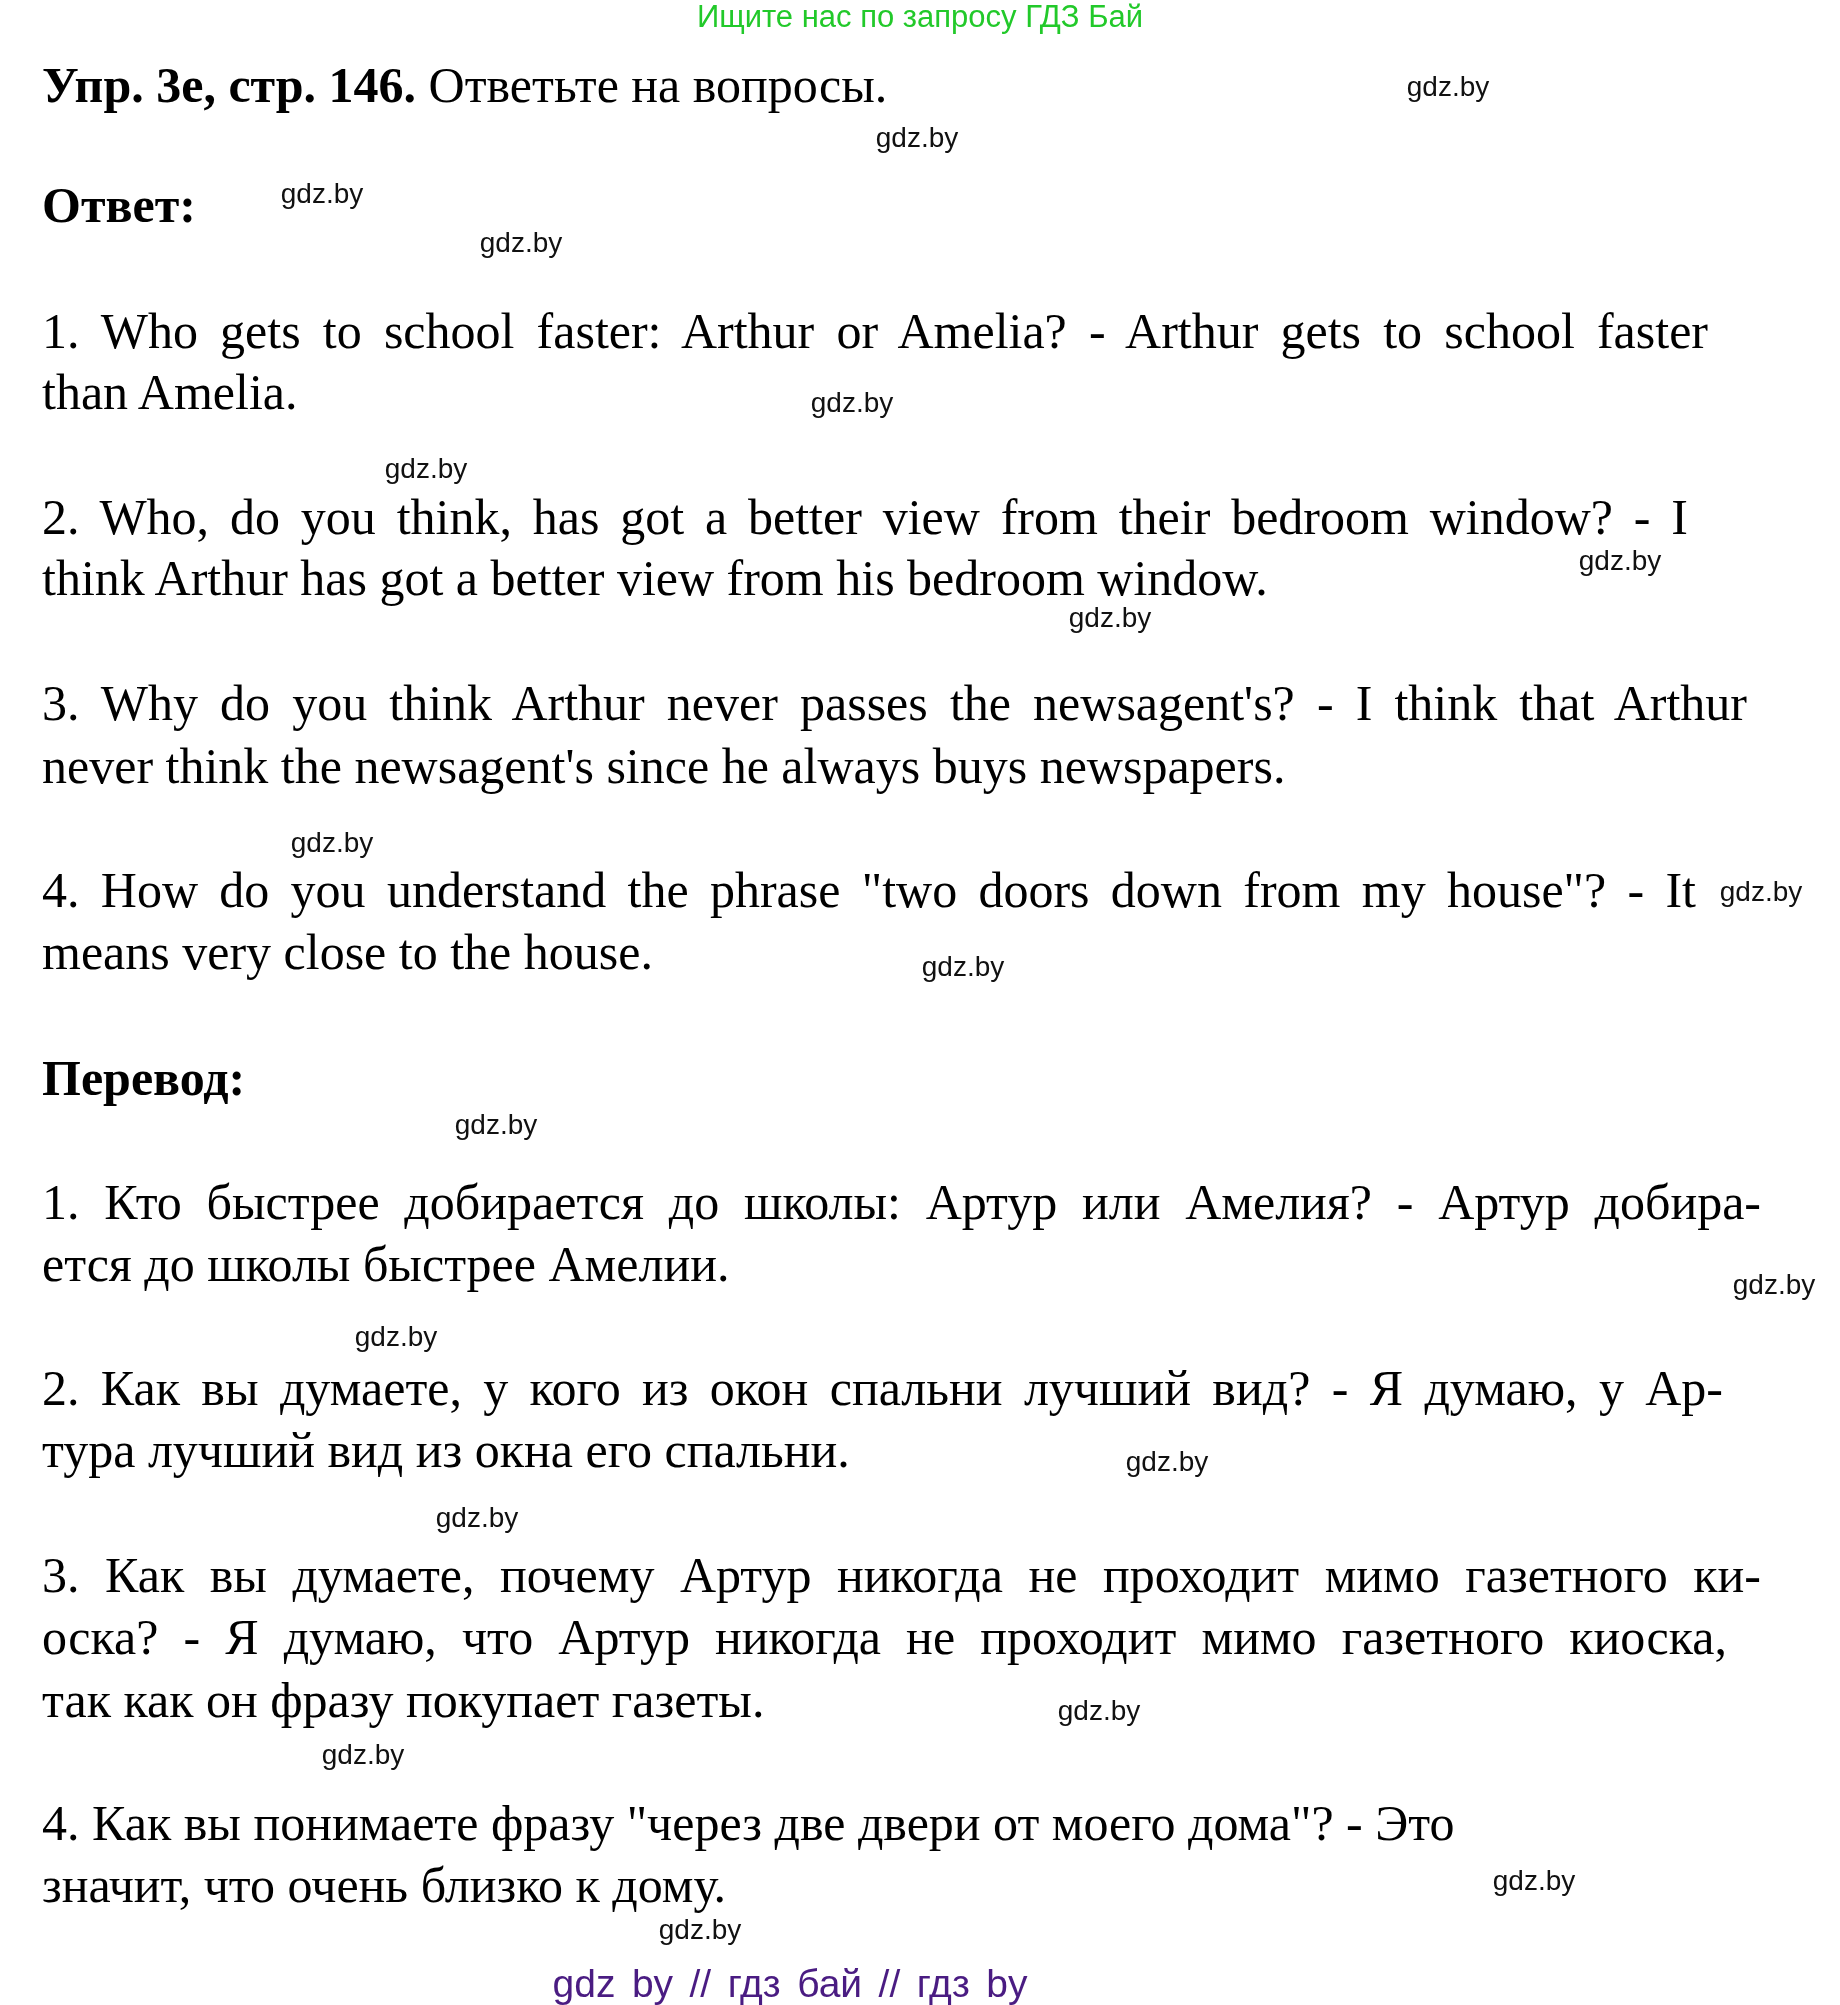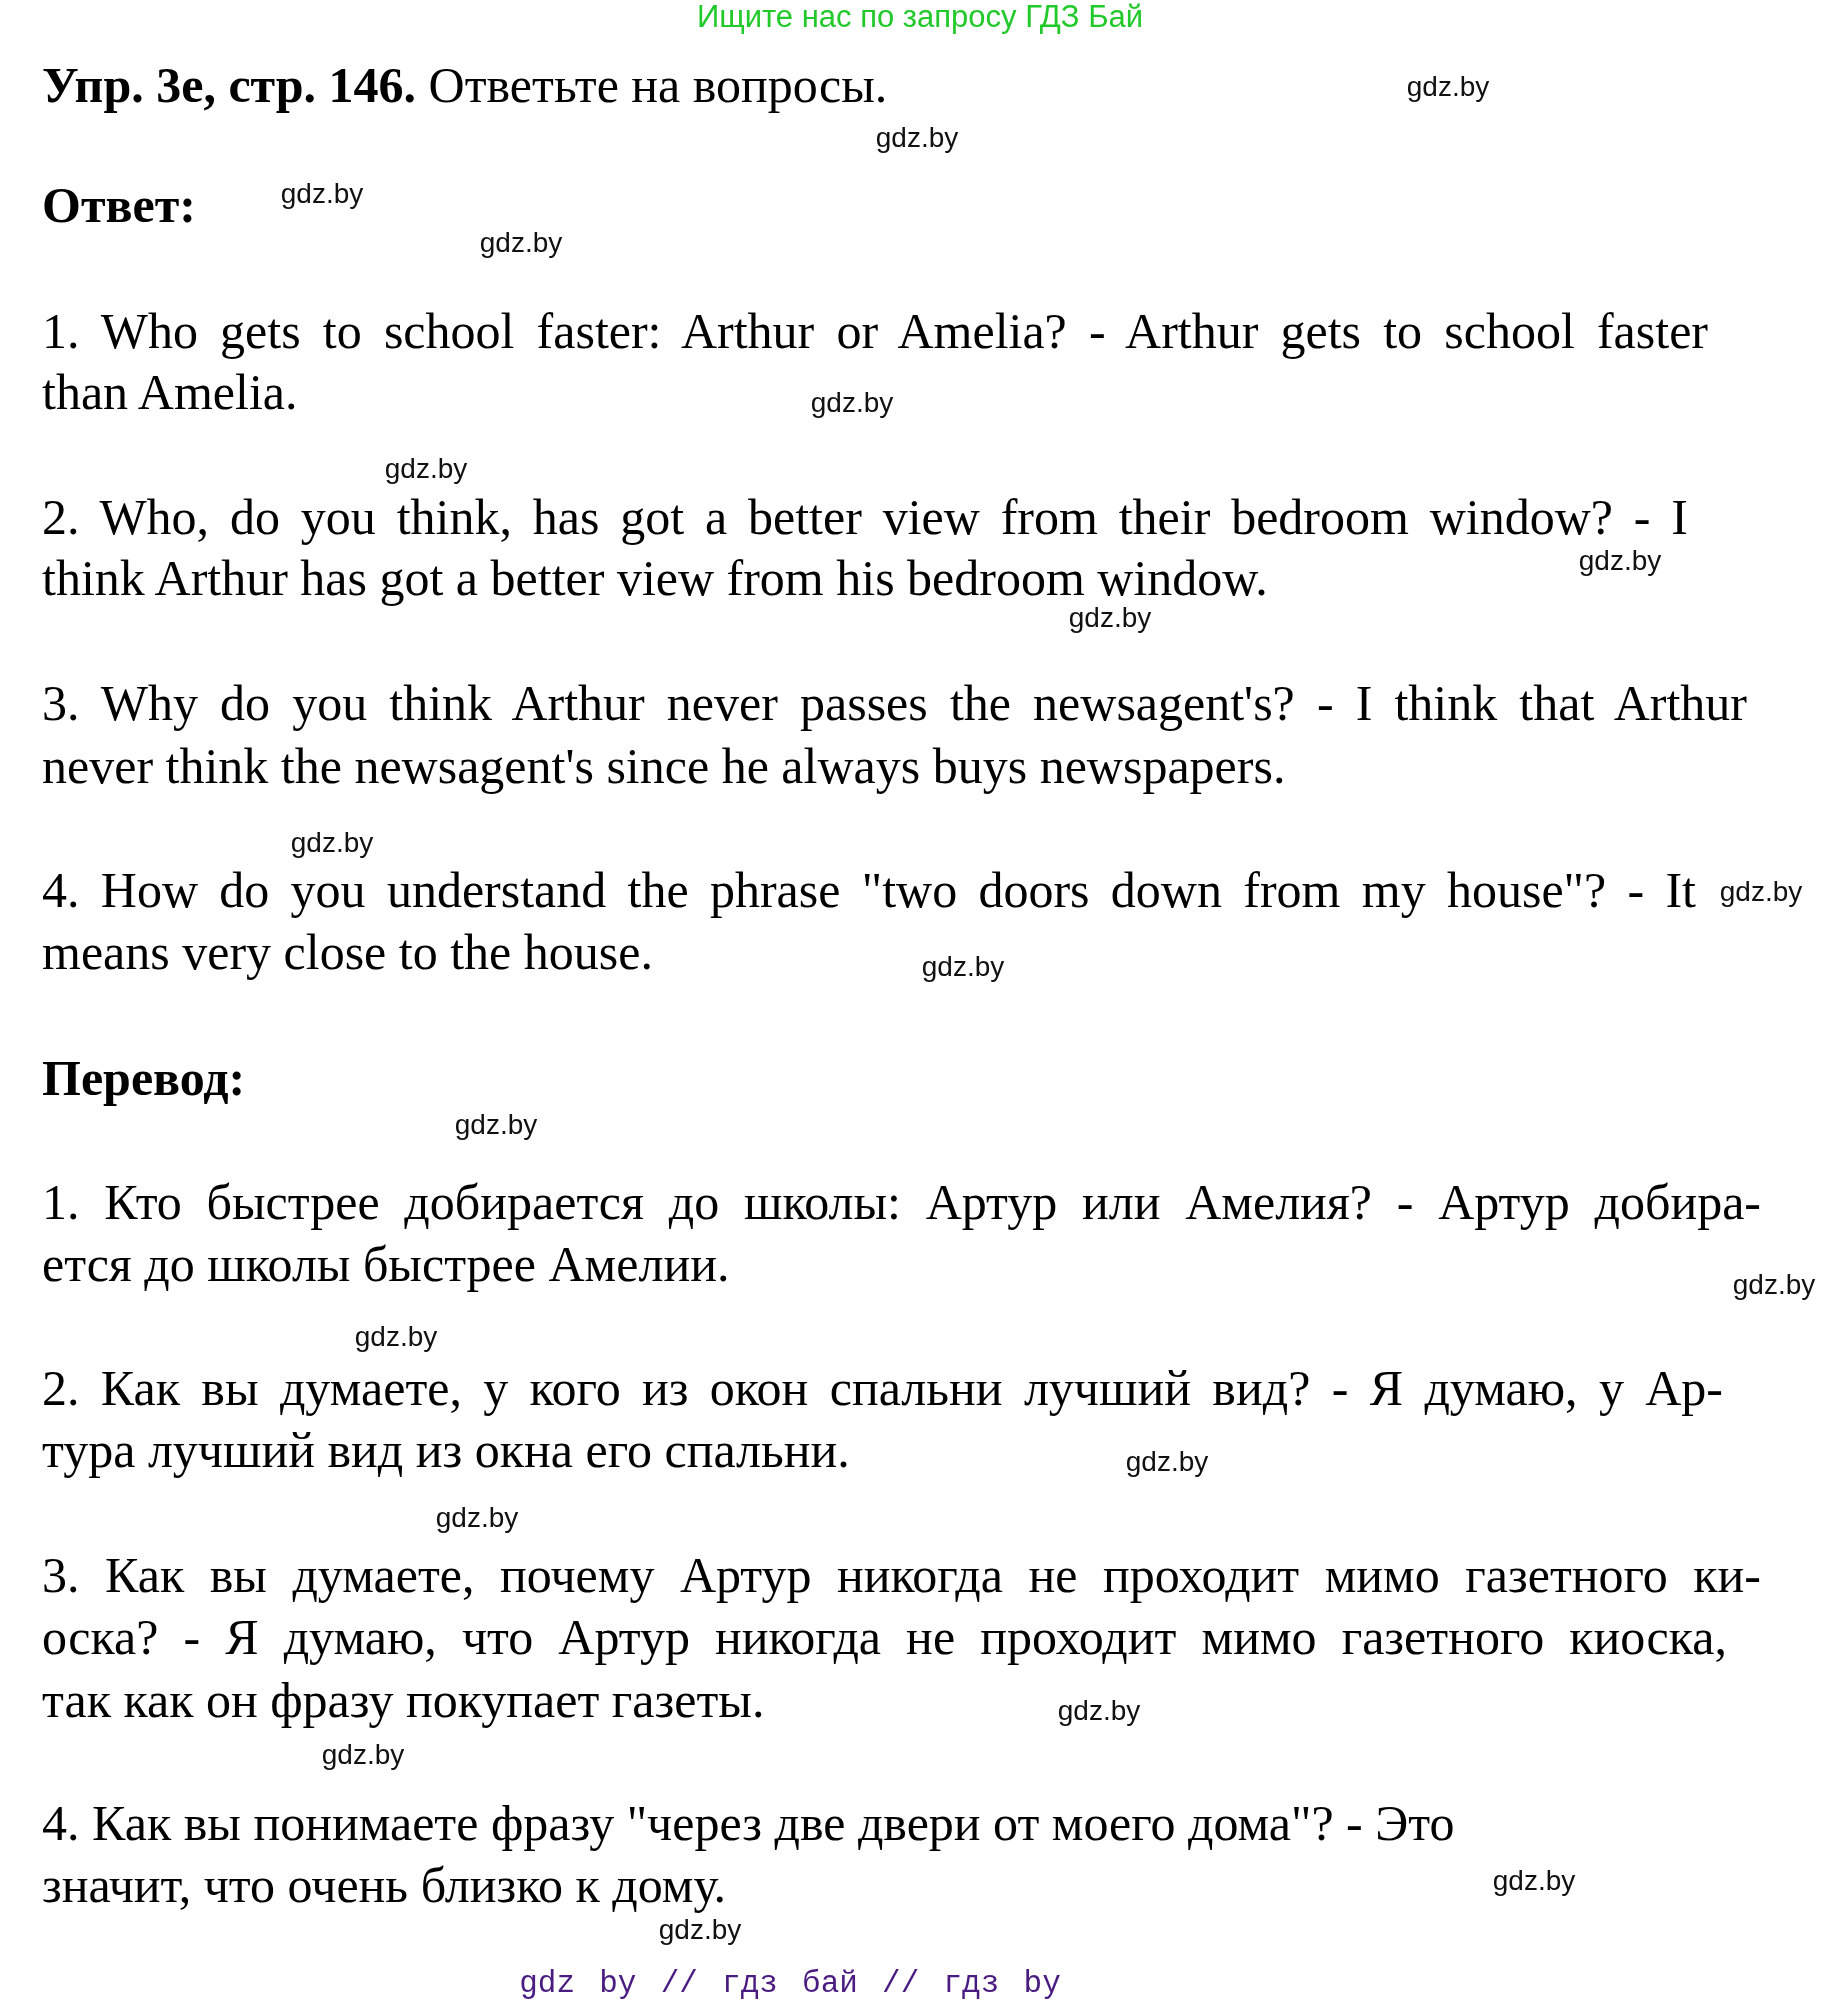--- a/index.html
+++ b/index.html
@@ -1,19 +1,19 @@
 <!DOCTYPE html>
 <html style="font-size:15px"><head>
 <meta charset="utf-8">
 <style>
   html, body { margin:0; padding:0; background:#ffffff; }
   body { width:1840px; height:2005px; position:relative; overflow:hidden; }
   .abs { position:absolute; white-space:nowrap; }
   .header-banner { left:0; width:1840px; top:0; text-align:center; font-family:"Liberation Sans", sans-serif; font-size:31px; line-height:33px; color:#22c92a; }
-  .footer-banner { left:0; width:1580px; top:1965px; text-align:center; font-family:Liberation Mono, monospace; font-size:31px; line-height:37px; color:#4a1c82; word-spacing:5.6px; }
+  .footer-banner { left:0; width:1580px; top:1965px; text-align:center; font-family:Liberation Sans, sans-serif; font-size:39px; line-height:37px; color:#4a1c82; word-spacing:5.6px; }
   .serif { font-family:"Liberation Serif", serif; color:#000; }
   .title { left:42px; top:56px; font-size:50px; line-height:58px; }
   .title b { font-weight:bold; }
   .section-heading { left:42px; font-size:50px; line-height:58px; font-weight:bold; }
   .line { left:42px; font-size:50px; line-height:61px; }
   .wm { font-family:"Liberation Sans", sans-serif; font-size:28px; line-height:30px; color:#111; transform:translate(-50%,-50%);text-align:right; }
 </style>
 </head>
 <body>
 

